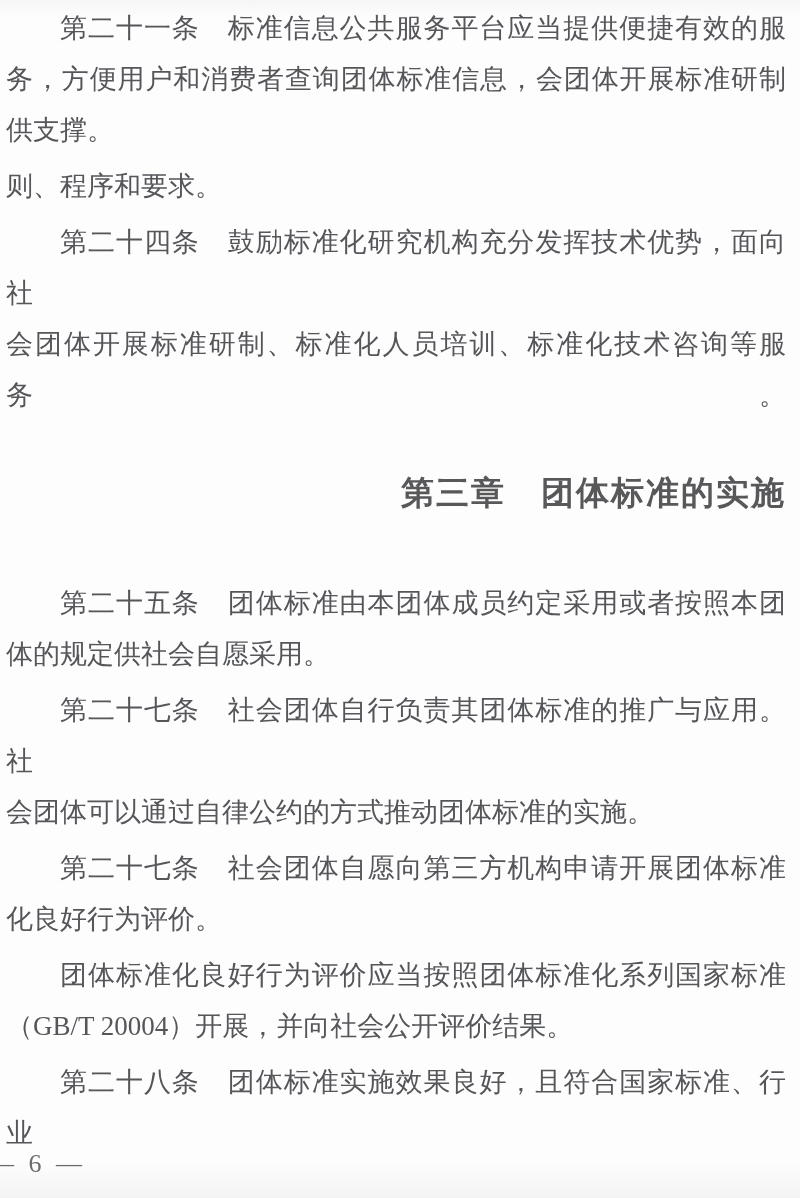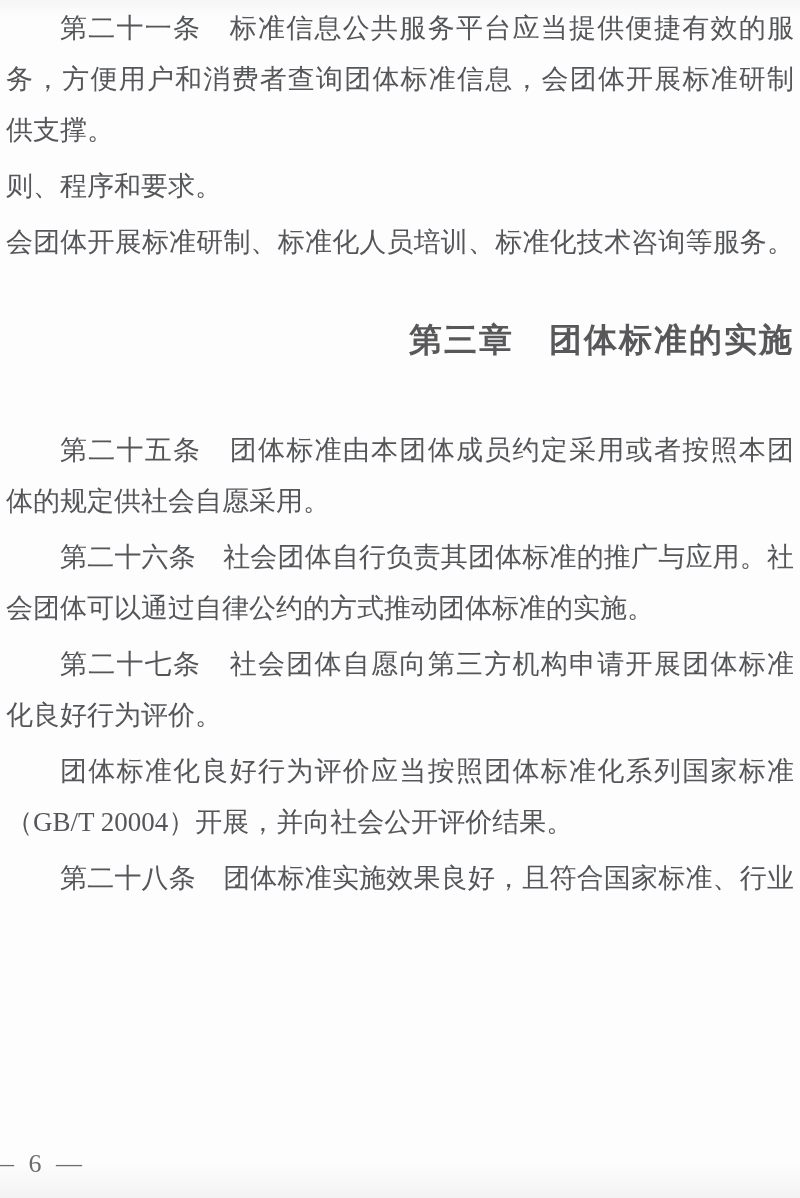--- a/index.html
+++ b/index.html
@@ -6,21 +6,21 @@
     margin: 0;
     padding: 0;
     background: #e8e8e8;
   }
   .page {
     position: relative;
     width: 800px;
     height: 1198px;
     margin: 0 auto;
     box-sizing: border-box;
-    padding: 3px 6px 0 6px;
+    padding: 3px 14px 0 6px;
     overflow: hidden;
     background: linear-gradient(180deg, #f6f6f6 0%, #fdfdfd 1.5%, #fdfdfd 97%, #f3f3f4 100%);
     color: #55565a;
     font-family: "Liberation Serif", "DejaVu Serif", serif;
     font-size: 27px;
     line-height: 51px;
   }
   .para {
     margin: 0 0 5px 0;
   }
@@ -63,29 +63,30 @@
   <div id="doc-body">
       <div class="para">
         <div class="line fill indent">第二十一条　标准信息公共服务平台应当提供便捷有效的服</div>
         <div class="line fill">务，方便用户和消费者查询团体标准信息，会团体开展标准研制</div>
         <div class="line">供支撑。</div>
       </div>
       <div class="para">
         <div class="line">则、程序和要求。</div>
       </div>
       <div class="para">
+        <div class="line fill indent">第二十四条　鼓励标准化研究机构充分发挥技术优势，面向社</div>
         <div class="line fill">会团体开展标准研制、标准化人员培训、标准化技术咨询等服务。</div>
       </div>
       <div class="chapter-heading">第三章　团体标准的实施</div>
       <div class="para">
         <div class="line fill indent">第二十五条　团体标准由本团体成员约定采用或者按照本团</div>
         <div class="line">体的规定供社会自愿采用。</div>
       </div>
       <div class="para">
-        <div class="line fill indent">第二十六条　社会团体自行负责其团体标准的推广与应用。社</div>
+        <div class="line fill indent">第二十七条　社会团体自行负责其团体标准的推广与应用。社</div>
         <div class="line">会团体可以通过自律公约的方式推动团体标准的实施。</div>
       </div>
       <div class="para">
         <div class="line fill indent">第二十七条　社会团体自愿向第三方机构申请开展团体标准</div>
         <div class="line">化良好行为评价。</div>
       </div>
       <div class="para">
         <div class="line fill indent">团体标准化良好行为评价应当按照团体标准化系列国家标准</div>
         <div class="line">（GB/T 20004）开展，并向社会公开评价结果。</div>
       </div>

